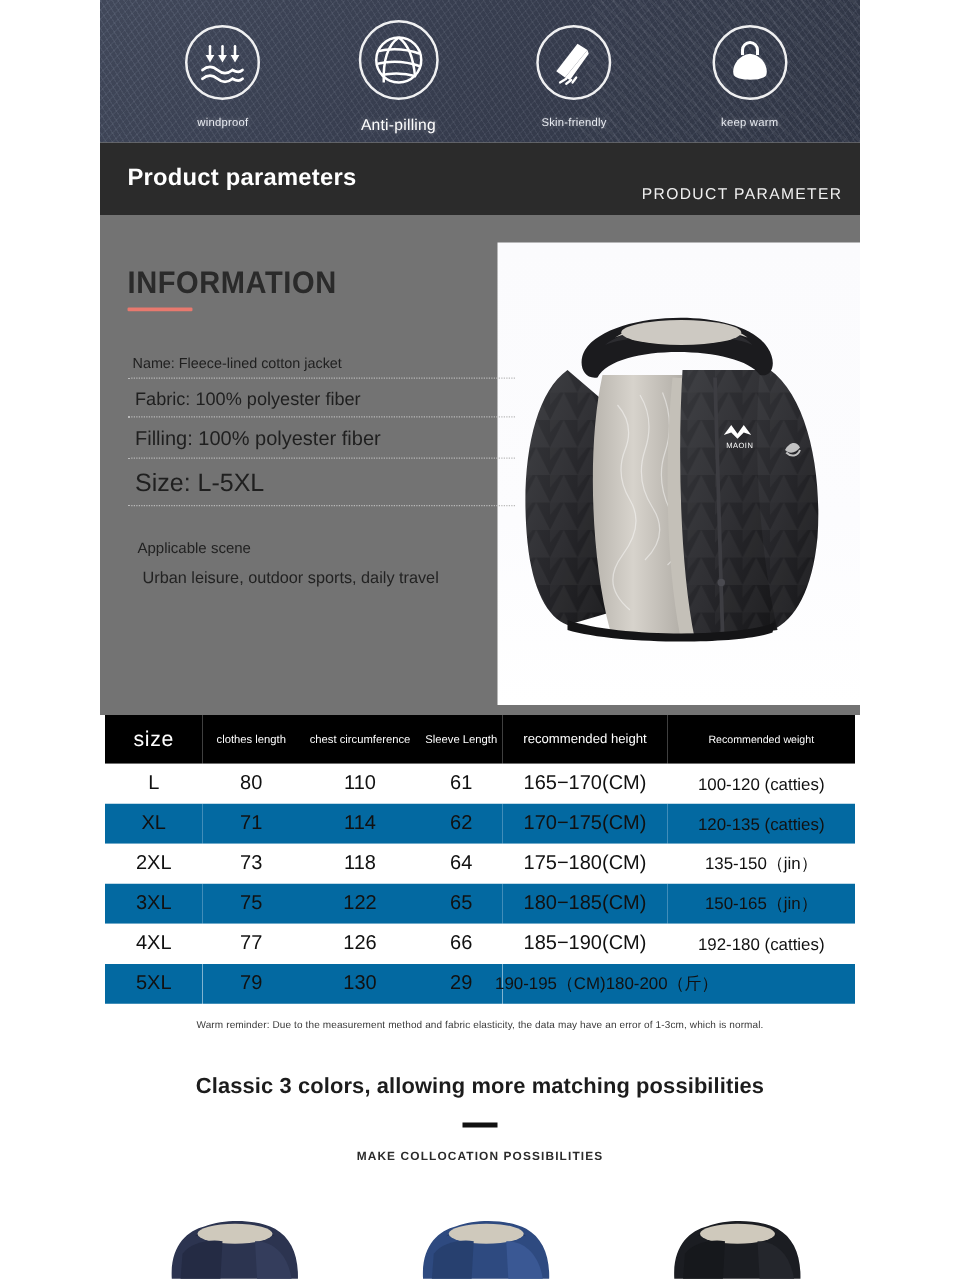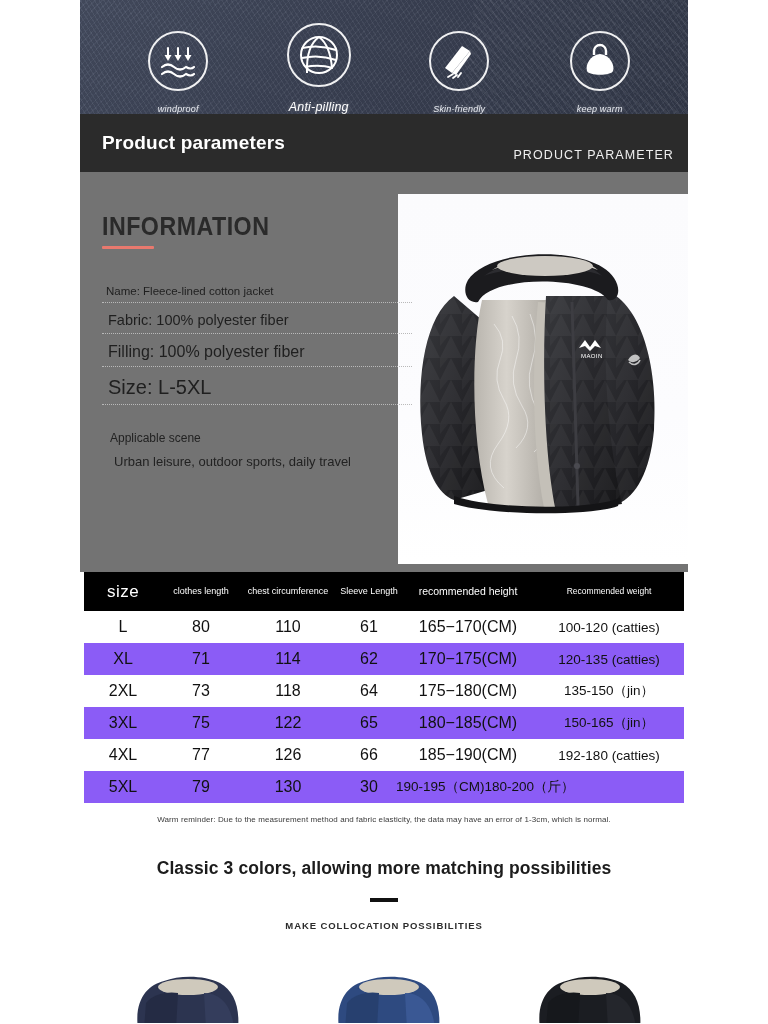--- a/index.html
+++ b/index.html
@@ -20,21 +20,21 @@
       repeating-linear-gradient(58deg, rgba(255,255,255,0.045) 0 1px, rgba(0,0,0,0.05) 1px 4px),
       repeating-linear-gradient(-46deg, rgba(255,255,255,0.03) 0 1px, rgba(0,0,0,0.04) 1px 5px),
       linear-gradient(135deg,#474f63 0%,#3d4457 40%,#343a4b 100%);
     overflow:hidden;
   }
   .banner::after{
     content:""; position:absolute; right:-40px; top:-30px; width:260px; height:200px;
     background:repeating-linear-gradient(38deg, rgba(255,255,255,0.05) 0 2px, rgba(0,0,0,0) 2px 7px);
     transform:rotate(6deg);
   }
-  .feat-row { position:relative; display:flex; height:100%; align-items:flex-end; padding:8px 18px 0 28px; z-index:2;font-style:italic;}
+  .feat-row { position:relative; display:flex; height:100%; align-items:center; padding:8px 18px 0 28px; z-index:2;}
   .feat { flex:1; display:flex; flex-direction:column; align-items:center; }
   .feat .ring{
     width:60px;height:60px;border:2px solid rgba(255,255,255,0.92);border-radius:50%;
     display:flex;align-items:center;justify-content:center; position:relative;
   }
   .feat .cap{
     margin-top:13px;font-size:9px;color:#e9ecf2;letter-spacing:.2px;
     text-shadow:0 0 4px rgba(255,255,255,.35);
   }
   .feat.big .ring{width:64px;height:64px;}
@@ -88,21 +88,21 @@
   thead th.size-h{font-size:17px;letter-spacing:.5px;}
   thead th.h-w{font-size:8.5px;}
   thead th.h-rh{font-size:10.5px;}
   col.c0{width:13%;} col.c1{width:13%;} col.c2{width:16%;}
   col.c3{width:11%;} col.c4{width:22%;} col.c5{width:25%;}
   tbody td{
     text-align:center;font-size:16px;color:#111;padding:7px 1px;
     white-space:nowrap;
   }
   tbody td.w{font-size:13.5px;}
-  tbody tr.odd{background:#8b5cf6;}
+  tbody tr.odd{background:#0369a1;}
   tbody tr.even{background:#ffffff;}
   tbody tr.last td{position:relative;}
   .overflow-cell{ position:relative; }
   .overflow-text{
     position:absolute;left:-6px;top:50%;transform:translateY(-50%);
     font-size:13.5px;white-space:nowrap;color:#111;
   }
 
   .reminder{
     text-align:center;font-size:8px;color:#3a3a3a;margin-top:12px;letter-spacing:.1px;
@@ -337,21 +337,21 @@
             <td>77</td>
             <td>126</td>
             <td>66</td>
             <td>185−190(CM)</td>
             <td class="w">192-180 (catties)</td>
           </tr>
           <tr class="odd last">
             <td>5XL</td>
             <td>79</td>
             <td>130</td>
-            <td>30</td>
+            <td>29</td>
             <td class="overflow-cell" colspan="2">
               <span class="overflow-text">190-195（CM)180-200（斤）</span>
             </td>
           </tr>
         </tbody>
       </table>
 
     </div>
 
     <div class="reminder">Warm reminder: Due to the measurement method and fabric elasticity, the data may have an error of 1-3cm, which is normal.</div>

